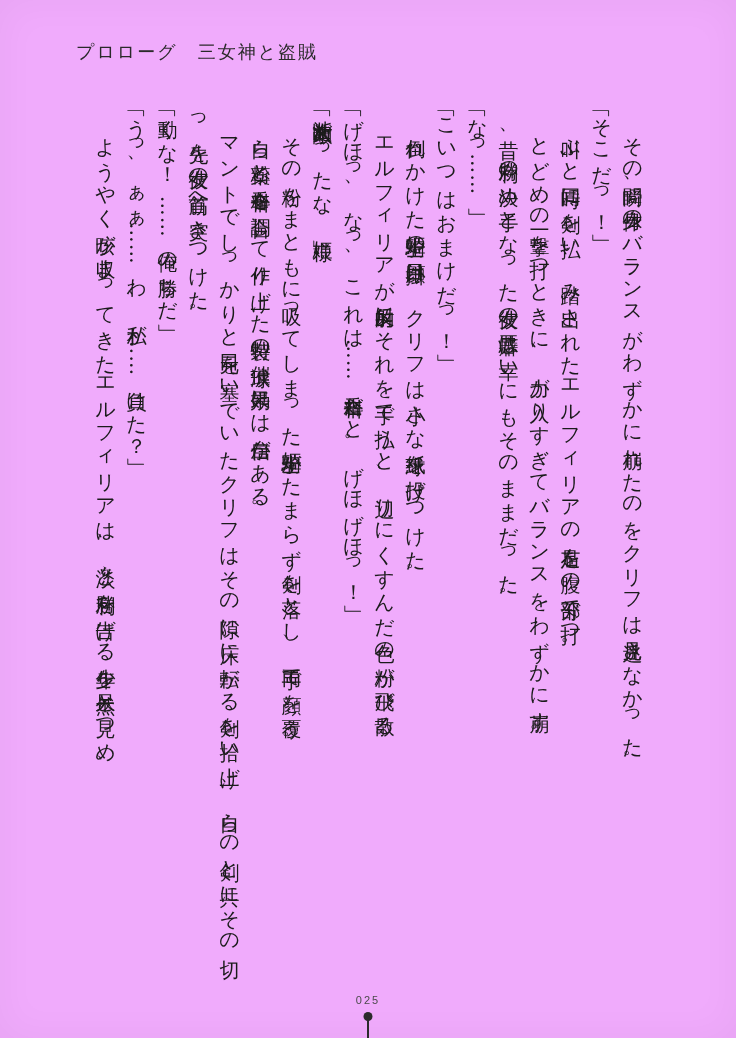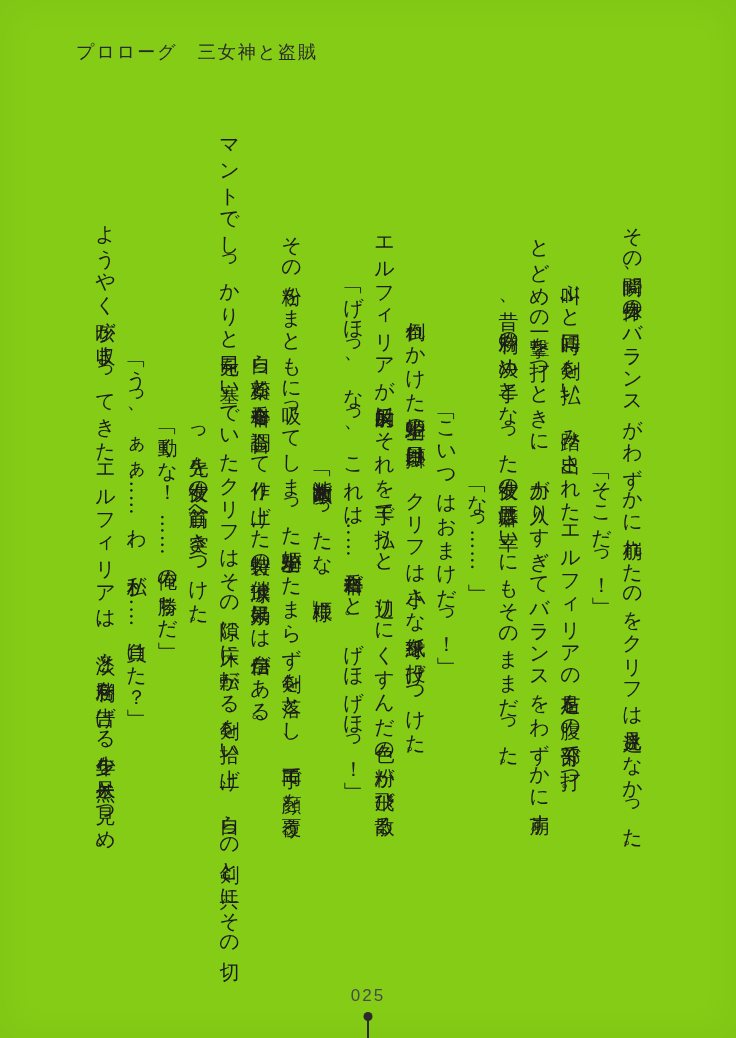--- a/index.html
+++ b/index.html
@@ -4,26 +4,25 @@
 <style>
   html, body {
     margin: 0;
     padding: 0;
     background: #e8e8e8;
   }
   .page {
     position: relative;
     width: 736px;
     height: 1038px;
-    background: #84cc16;
+    background: #f0abfc;
     overflow: hidden;
     font-family: "DejaVu Serif", "Liberation Serif", serif;
     color: #1b1b1b;
     box-shadow: inset 0 0 40px rgba(0,0,0,0.04);
-    text-align: center;
   }
   .running-head {
     position: absolute;
     top: 40px;
     left: 76px;
     font-size: 18px;
     letter-spacing: 2px;
     color: #2a2a2a;
     white-space: pre;
   }
@@ -45,21 +44,21 @@
   }
   .body-text p.indent {
     text-indent: 1em;
   }
   .folio {
     position: absolute;
     left: 50%;
     transform: translateX(-50%);
     bottom: 32px;
     font-family: "Liberation Sans", sans-serif;
-    font-size: 17px;
+    font-size: 11px;
     letter-spacing: 2px;
     color: #4a4a4a;
   }
   .page-marker {
     position: absolute;
     left: 50%;
     transform: translateX(-50%);
     bottom: 0;
     width: 2px;
     height: 24px;

